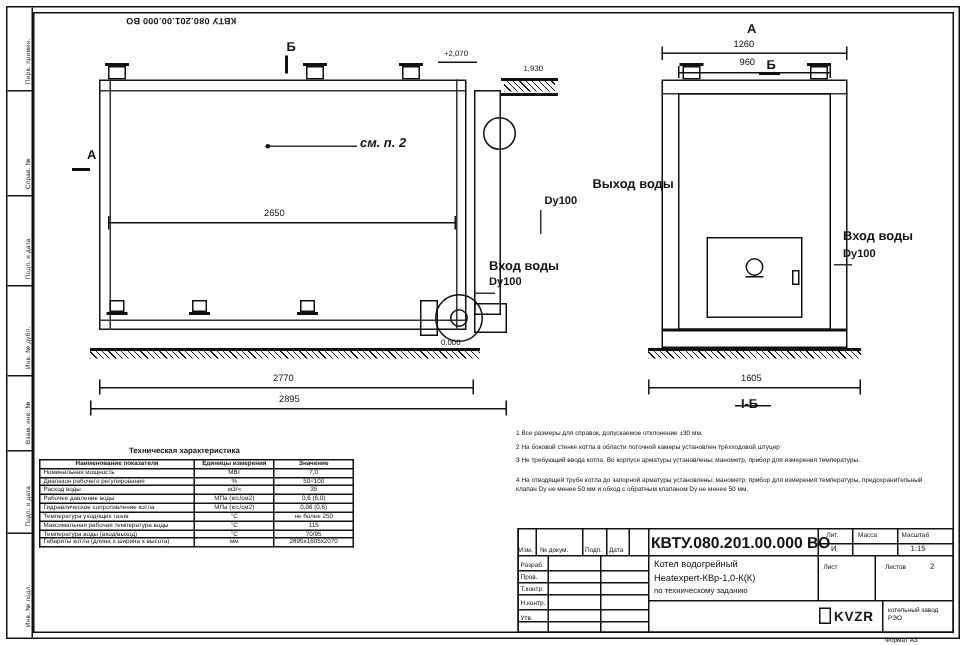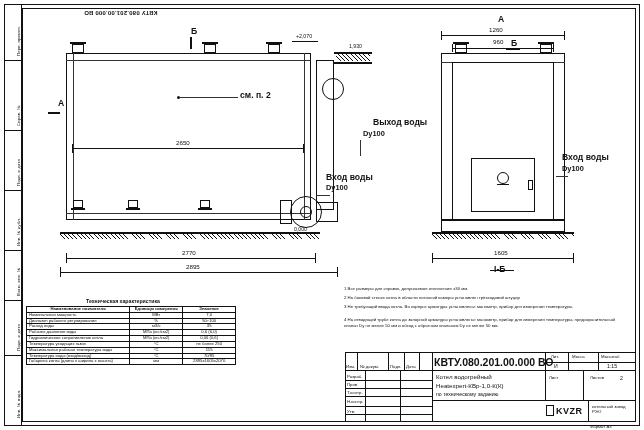--- a/index.html
+++ b/index.html
@@ -13,21 +13,21 @@
   #inner{left:22px;top:8px;width:614px;height:414px;border:1.4px solid #111;box-sizing:border-box;}
   .vtext{position:absolute;transform-origin:left top;white-space:nowrap;font-size:4.2px;letter-spacing:.2px;}
   .t{position:absolute;white-space:nowrap;}
   .f4{font-size:4.3px;}
   .f5{font-size:5.2px;}
   .f6{font-size:6.2px;}
   .f7{font-size:7.4px;}
   .f8{font-size:8.6px;}
   .f10{font-size:10.5px;}
   .b{font-weight:bold;}
-  .it{}
+  .it{font-style:italic;}
   .rect{position:absolute;border:1px solid #111;box-sizing:border-box;}
   .rect2{position:absolute;border:1.6px solid #111;box-sizing:border-box;}
   .circ{position:absolute;border:1px solid #111;border-radius:50%;box-sizing:border-box;}
   .hatch{background:repeating-linear-gradient(45deg,#111 0 .6px,transparent .6px 3px);}
   
   table{border-collapse:collapse;position:absolute;}
   td{border:.6px solid #111;font-size:4.2px;padding:0 2px;line-height:1.15;}
   .ctr{text-align:center;}
   
   .tb{position:absolute;border:.8px solid #111;box-sizing:border-box;}
@@ -120,21 +120,21 @@
 
   <div class="t f5" style="left:296px;top:33px;">+2,070</div>
   <div class="ln" style="left:292px;top:41px;width:26px;height:1px;"></div>
   <div class="t f5" style="left:349px;top:43px;">1,930</div>
   <div class="t f5" style="left:294px;top:226px;">0,000</div>
 
   <div class="t f8 b" style="left:326px;top:172px;">Вход воды</div>
   <div class="t f7 b" style="left:326px;top:183px;">Dу100</div>
   <div class="ln thin" style="left:316px;top:195px;width:14px;height:1px;"></div>
 
-  <div class="t f8 b" style="left:341px;top:117px;padding-left:32px;">Выход воды</div>
+  <div class="t f8 b" style="left:363px;top:117px;padding-left:32px;">Выход воды</div>
   <div class="t f7 b" style="left:363px;top:129px;">Dу100</div>
   <div class="ln thin" style="left:360px;top:140px;width:1px;height:16px;"></div>
 
   <div class="rect" style="left:441px;top:53px;width:124px;height:167px;"></div>
   <div class="ln thin" style="left:441px;top:62px;width:124px;height:1px;"></div>
   <div class="rect" style="left:452px;top:62px;width:102px;height:158px;"></div>
 
   <div class="rect2" style="left:471px;top:158px;width:64px;height:54px;"></div>
   <div class="circ" style="left:497px;top:172px;width:12px;height:12px;"></div>
   <div class="ln" style="left:497px;top:184px;width:12px;height:1px;"></div>

